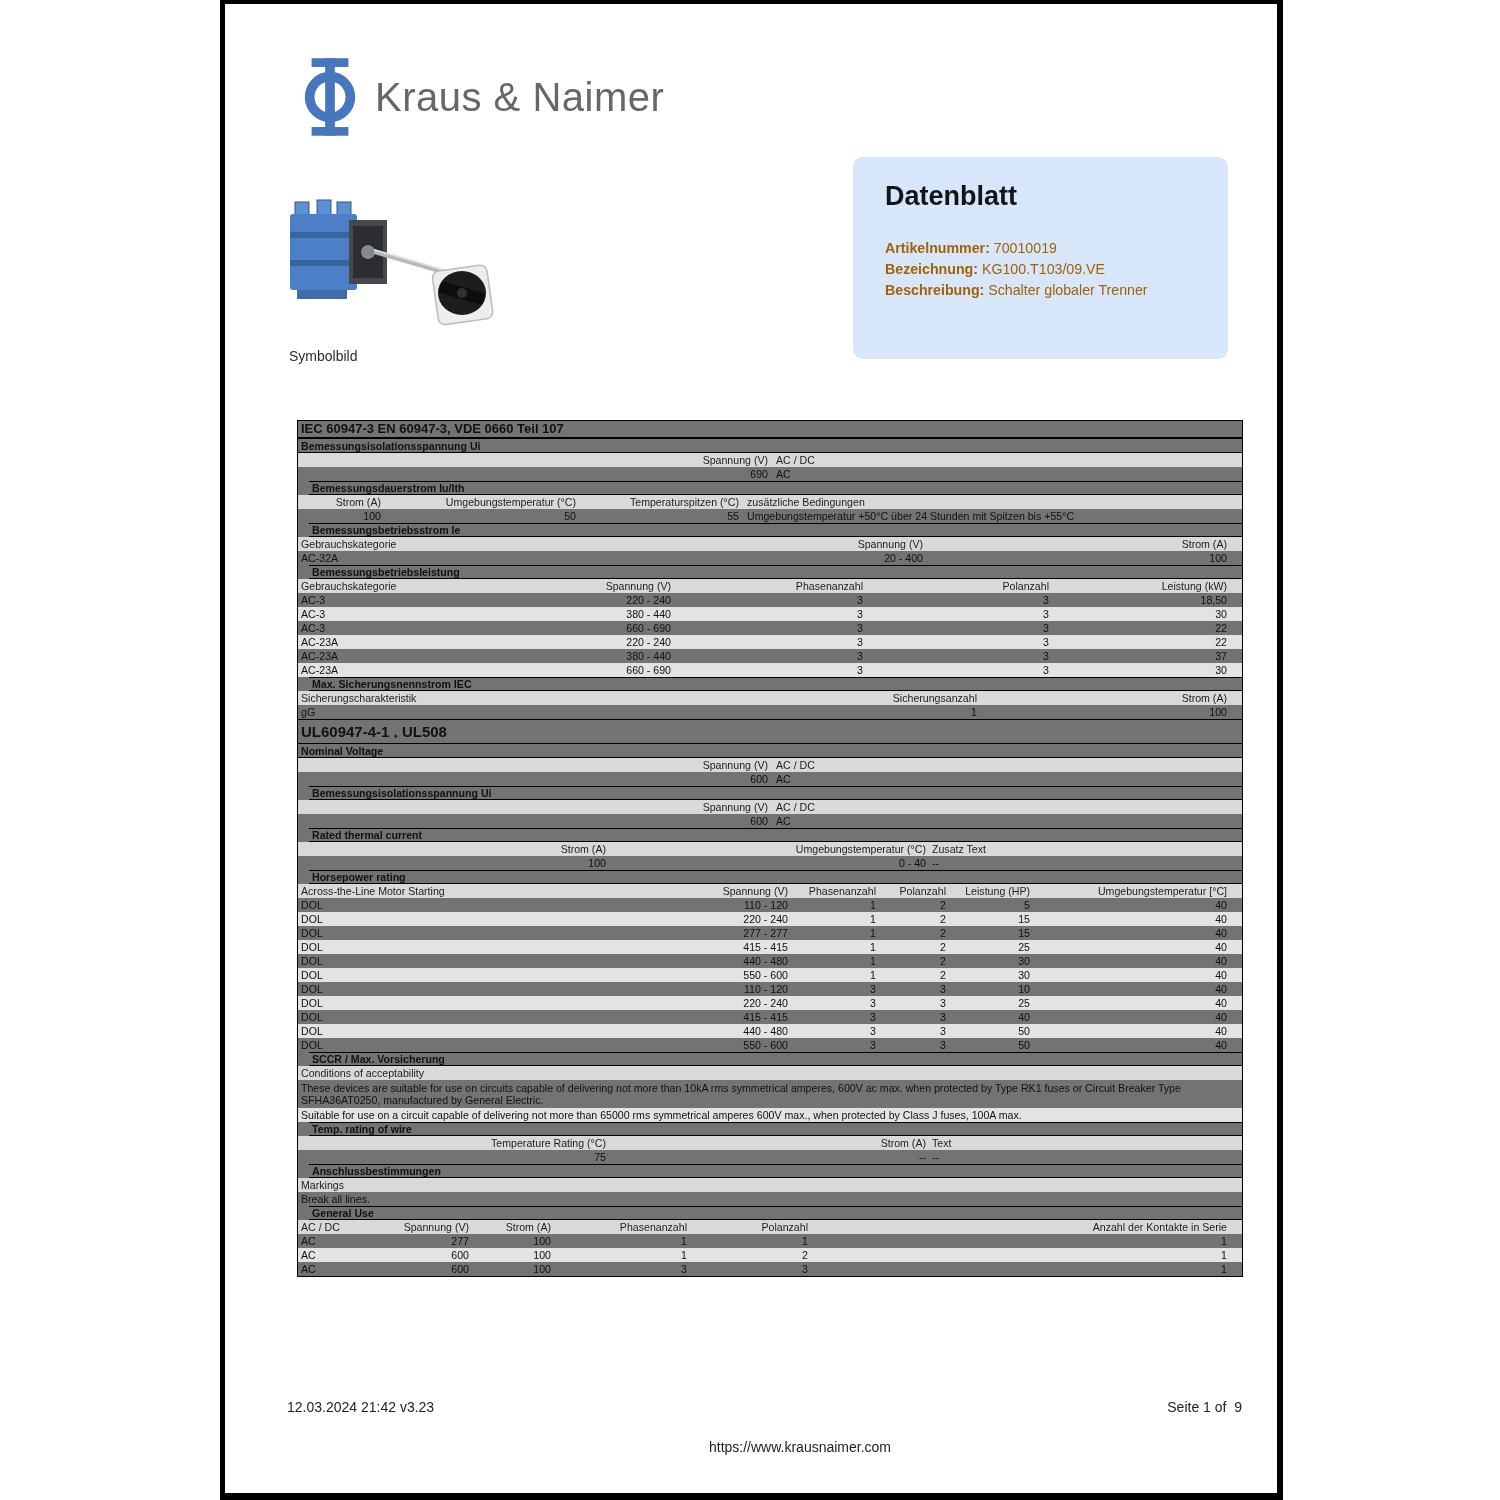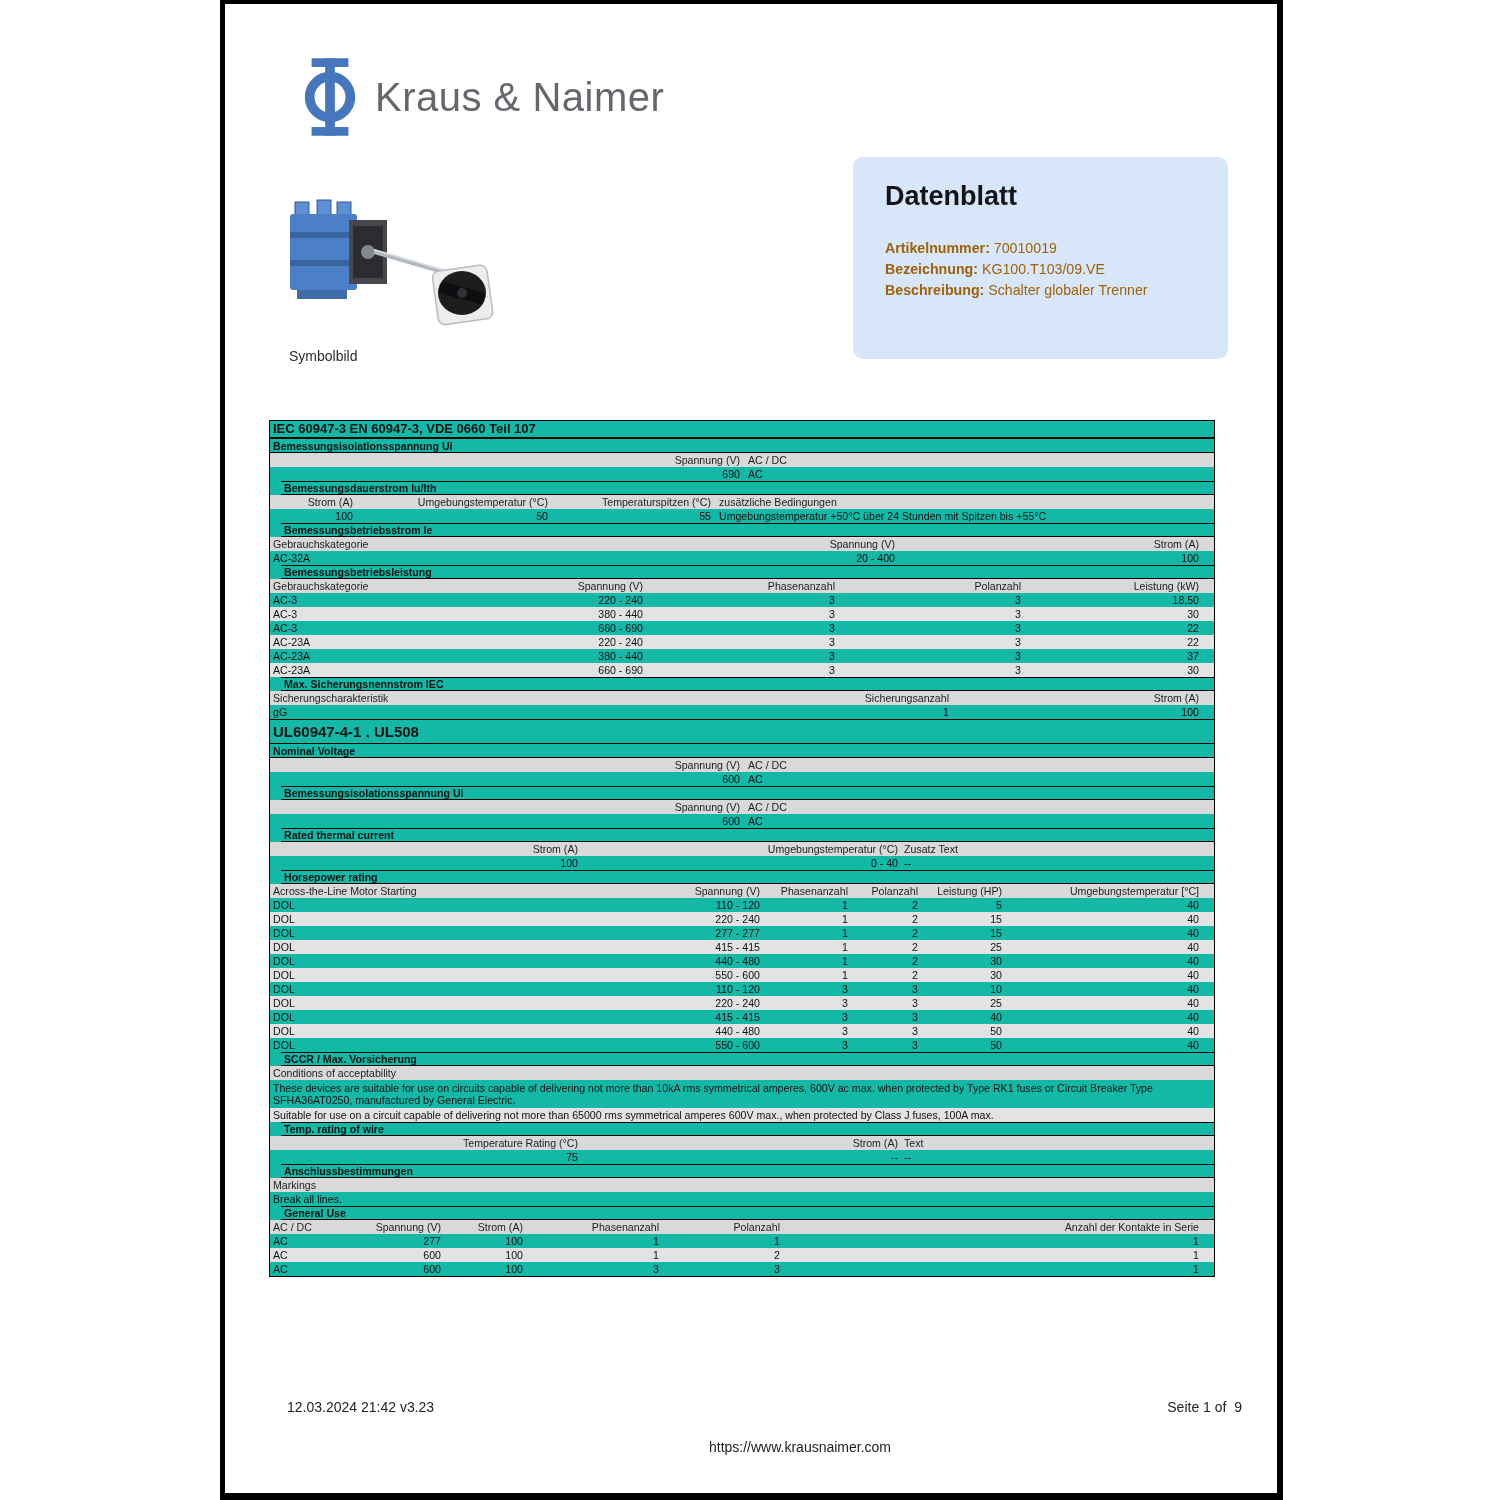--- a/index.html
+++ b/index.html
@@ -26,22 +26,22 @@
   
   .info-box{
     position:absolute;left:628px;top:153px;width:375px;height:202px;
     background:#d7e6f8;border-radius:10px;box-sizing:border-box;padding:24px 0 0 32px;
   }
   .info-title{font-size:27px;font-weight:bold;color:#131318;margin:0 0 26px 0;}
   .info-line{font-size:14.2px;line-height:21px;color:#a16207;white-space:nowrap;}
   .info-line b{font-weight:bold;}
   
   .spec-table{
-    position:absolute;left:44px;top:416px;width:946px;box-sizing:border-box;
-    border:1.5px solid #000;background:#14b8a6;
+    position:absolute;left:72px;top:416px;width:946px;box-sizing:border-box;
+    border:1.5px solid #000;background:#737373;
   }
   .trow{
     display:grid;box-sizing:border-box;height:14px;align-items:center;
     padding:0 15px 0 3px;font-size:10.6px;line-height:12px;white-space:nowrap;
   }
   .cell{overflow:hidden;}
   .t-title,.t-title2,.t-section,.t-text,.t-text2{display:flex;align-items:center;}
   .t-title{height:18px;font-size:13px;font-weight:bold;border-bottom:2px solid #000;}
   .t-title2{height:25px;font-size:15px;font-weight:bold;border-top:1px solid #000;border-bottom:1.5px solid #000;}
   .t-section{font-weight:bold;border-bottom:1px solid #000;}

